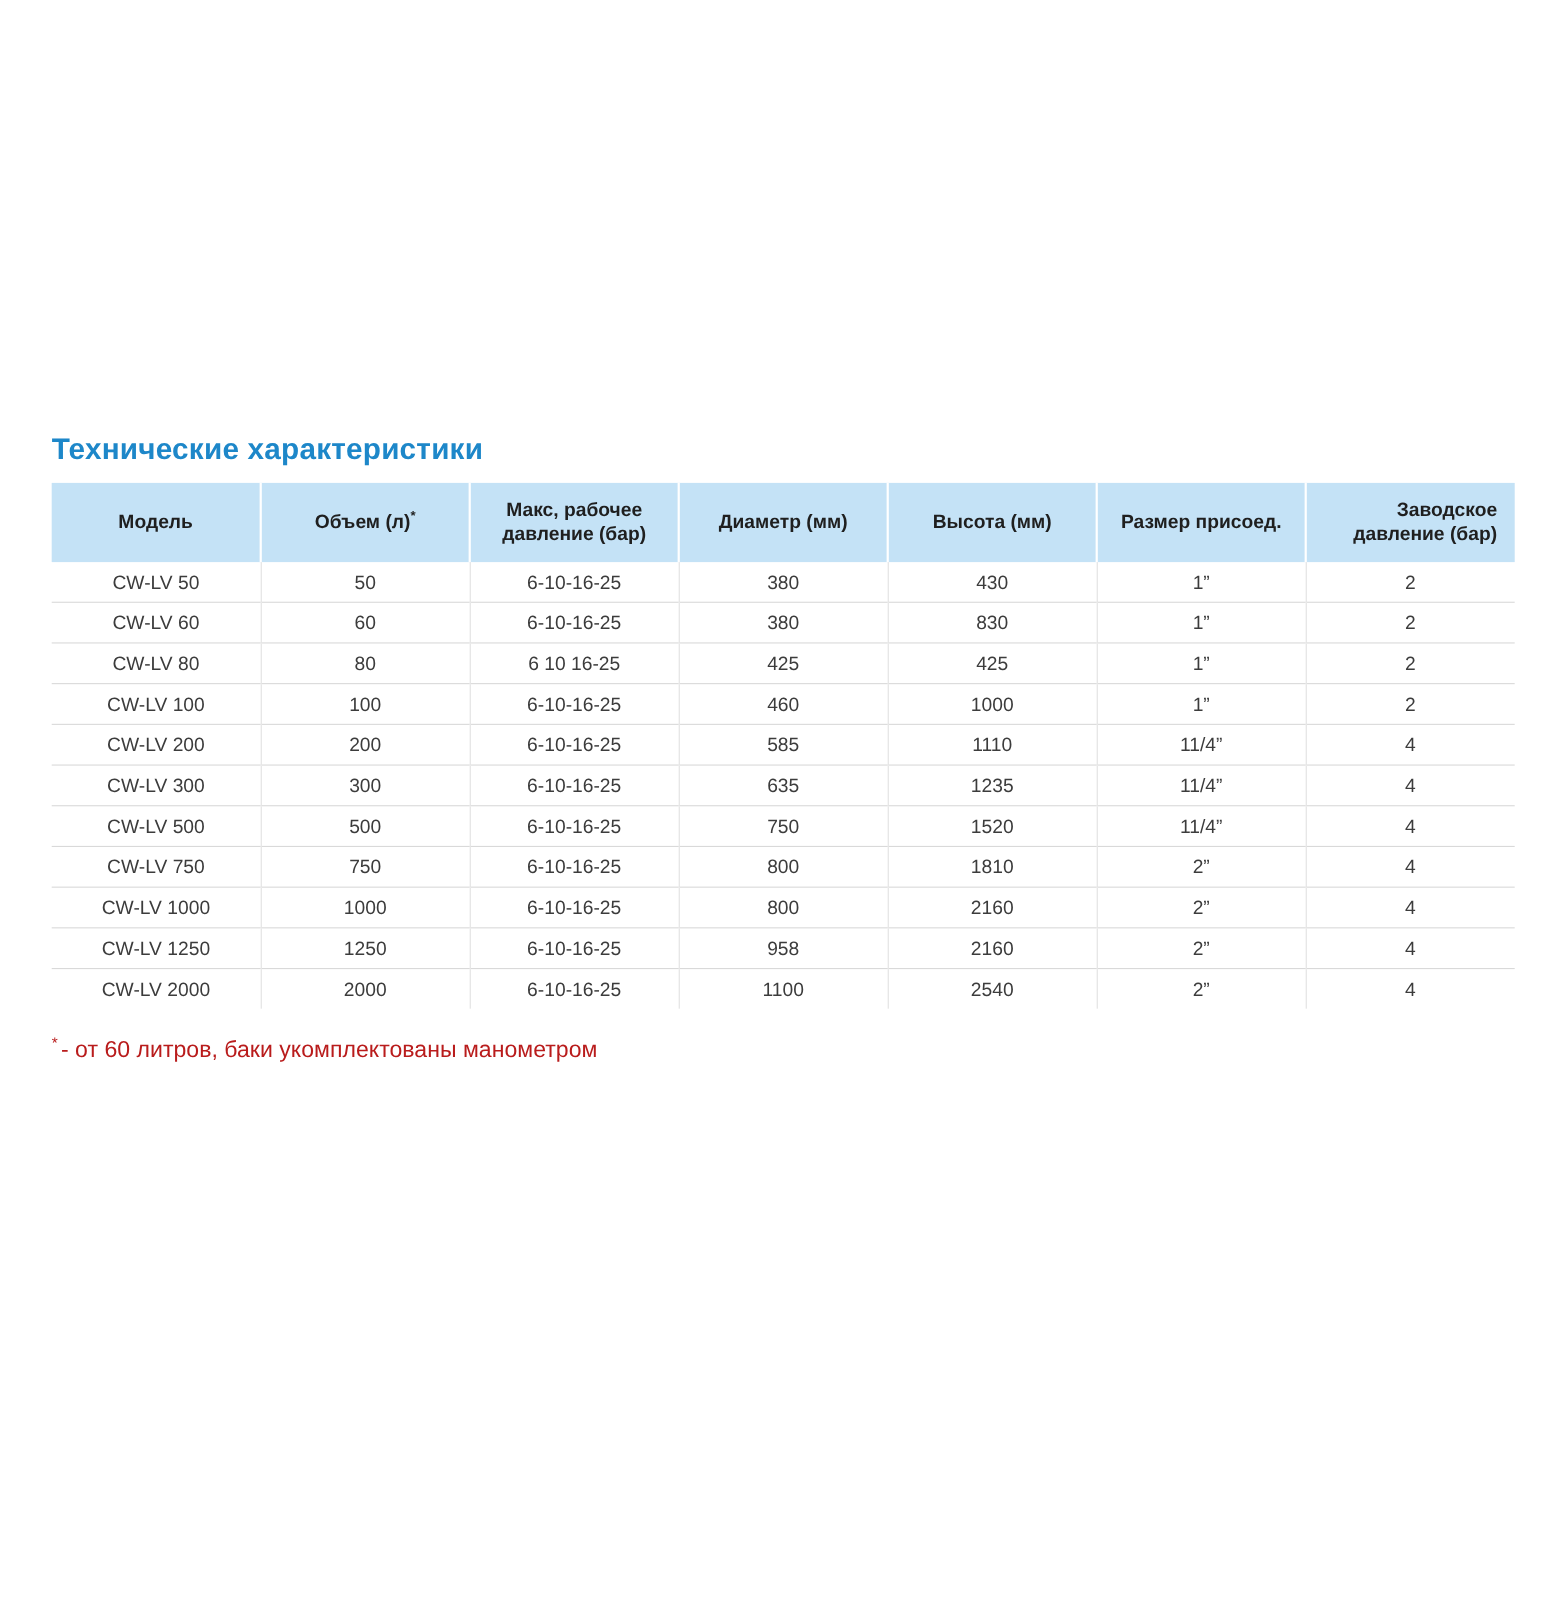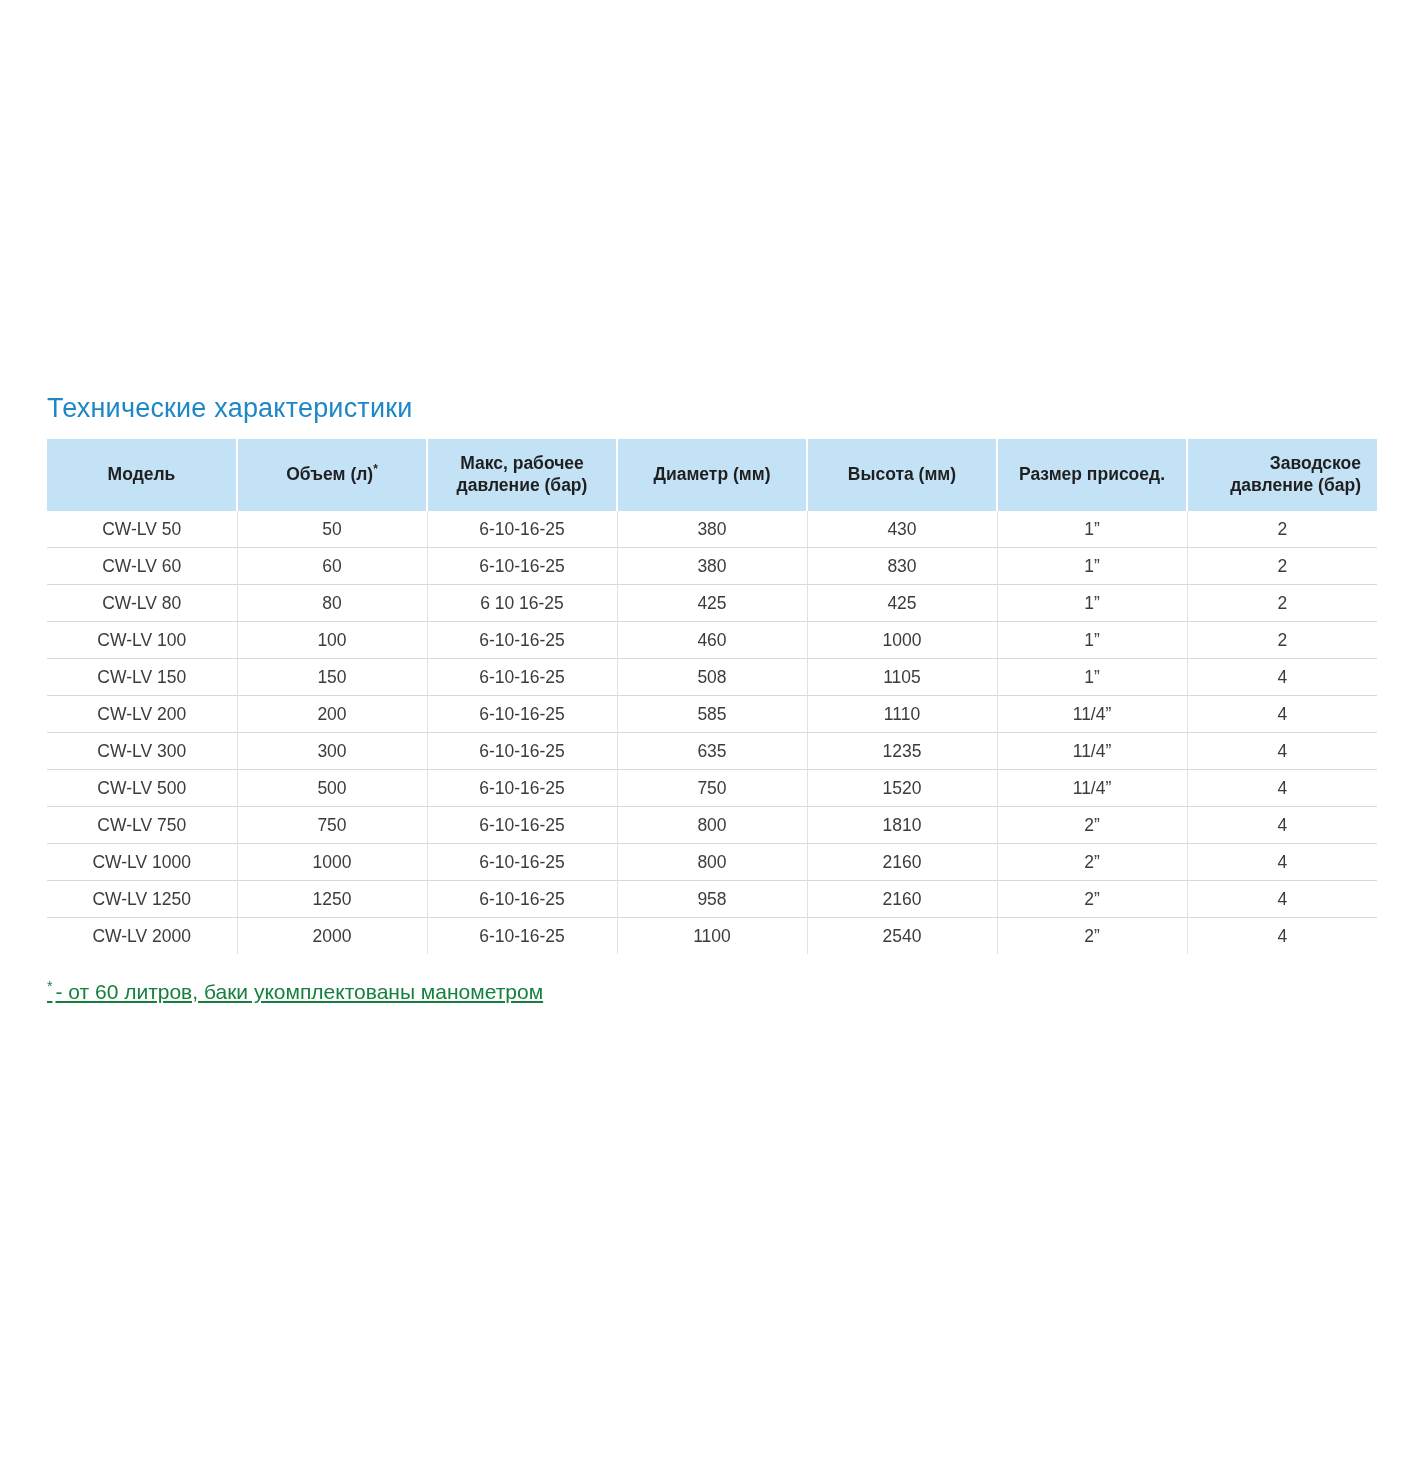--- a/index.html
+++ b/index.html
@@ -14,21 +14,21 @@
     color: #3c3c3c;
     overflow: hidden;
   }
   .page {
     padding: 393px 44px 0 47px;
     box-sizing: border-box;
   }
   .title {
     margin: 0 0 15px 0;
     font-size: 27px;
-    font-weight: normal;
+    font-weight: bold;
     color: var(--accent, #1d87c9);
     letter-spacing: 0.2px;
   }
   table.spec-table {
     border-collapse: collapse;
     table-layout: fixed;
     width: 1330px;
   }
   table.spec-table col { width: 190px; }
   thead th {
@@ -57,22 +57,21 @@
     color: #3c3c3c;
     border-top: 1px solid #d9d9d9;
     border-right: 1px solid #e2e2e2;
     padding: 0;
   }
   tbody td:last-child { border-right: none; }
   tbody tr:first-child td { border-top: none; margin-top: 32px; }
   .footnote {
     margin: 26px 0 0 0;
     font-size: 21px;
-    color: #15803d;
-    text-decoration: underline;
+    color: #b91c1c;
   }
   .footnote sup {
     font-size: 14px;
     line-height: 0;
     margin-right: 3px;
   }
 </style>
 </head>
 <body>
 
@@ -131,29 +130,20 @@
         <tr>
           <td>CW-LV 100</td>
           <td>100</td>
           <td>6-10-16-25</td>
           <td>460</td>
           <td>1000</td>
           <td>1”</td>
           <td>2</td>
         </tr>
         <tr>
-          <td>CW-LV 150</td>
-          <td>150</td>
-          <td>6-10-16-25</td>
-          <td>508</td>
-          <td>1105</td>
-          <td>1”</td>
-          <td>4</td>
-        </tr>
-        <tr>
           <td>CW-LV 200</td>
           <td>200</td>
           <td>6-10-16-25</td>
           <td>585</td>
           <td>1110</td>
           <td>11/4”</td>
           <td>4</td>
         </tr>
         <tr>
           <td>CW-LV 300</td>

